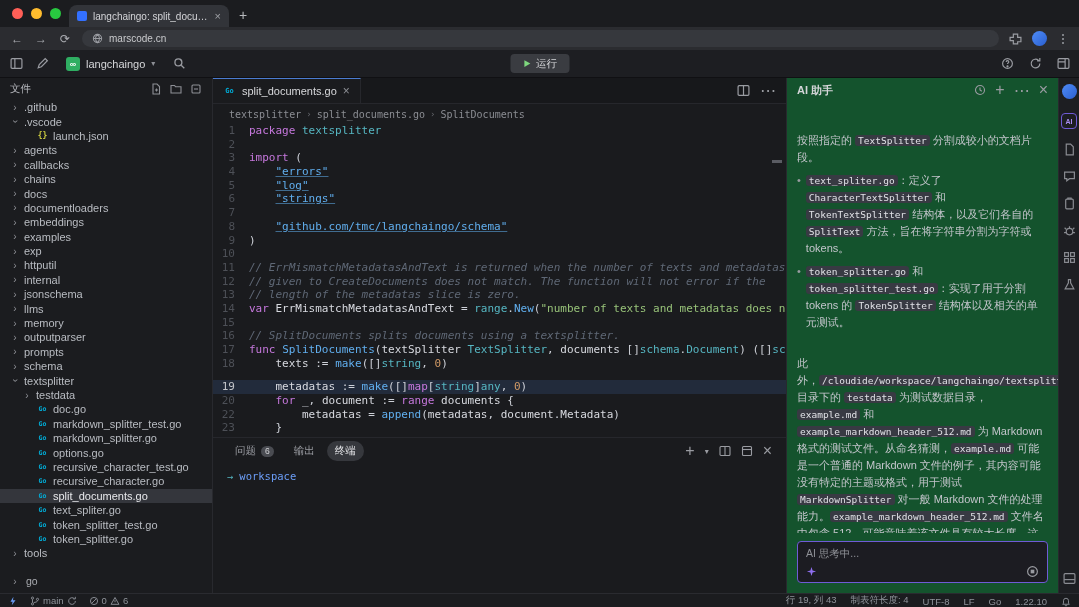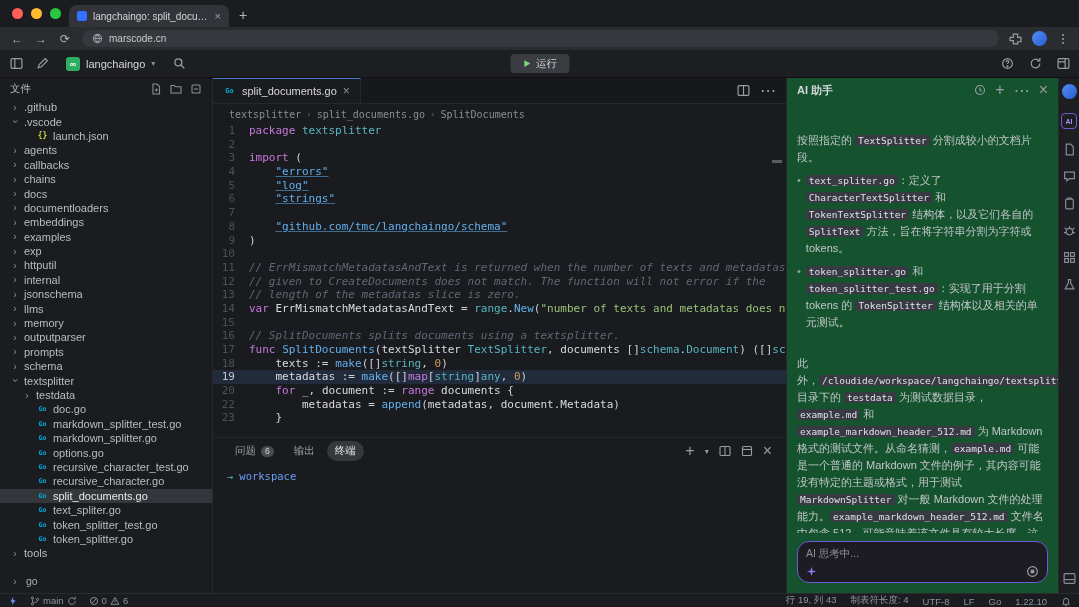--- a/index.html
+++ b/index.html
@@ -61,21 +61,21 @@
   .editor-col { flex:1; display:flex; flex-direction:column; background:#1a1b1e; min-width:0; }
   .tabbar { height:26px; background:#17181b; border-bottom:1px solid #26272c; display:flex; align-items:stretch; }
   .etab { display:flex; align-items:center; gap:6px; background:#1a1b1e; border-right:1px solid #26272c;
           padding:0 10px; color:#d7d8db; font-size:11px; border-top:1px solid #4a7bd0; }
   .etab .x { color:#8d8f95; font-size:12px; }
   .tabbar-right { margin-left:auto; display:flex; align-items:center; gap:10px; padding:0 10px; color:#9a9ca2; }
   .breadcrumb { height:20px; display:flex; align-items:center; gap:5px; padding:0 16px; color:#8b8d93; font-size:10px; }
   .bc-sep { color:#66686e; font-size:9px; }
   .code-area { flex:1; position:relative; overflow:hidden; }
   .code-line { display:flex; height:13.7px; line-height:13.7px; font-size:11px; white-space:pre; }
-  .code-line.hl { background:rgba(72,108,176,0.20); }
+  .code-line.hl { background:rgba(72,108,176,0.20);margin-top:10px; }
   .gutter { width:36px; flex:none; text-align:right; padding-right:14px; color:#4d5057; }
   .code-line.hl .gutter { color:#c3c5ca; }
   .code-body { color:#ced1d8; }
   .tk-k{color:#c678dd} .tk-ty{color:#56b6c2} .tk-s{color:#98c379}
   .tk-ln{color:#61afef;text-decoration:underline;text-decoration-color:rgba(97,175,239,.55)}
   .tk-c{color:#5f6876;font-style:italic} .tk-v{color:#d8dae0} .tk-fn{color:#61afef}
   .tk-n{color:#d19a66}
   .overview-mark { position:absolute; right:4px; top:36px; width:10px; height:3px; background:#5a5c63; }
 
   
@@ -94,21 +94,21 @@
   .ai-head { height:24px; display:flex; align-items:center; padding:0 10px; gap:8px; }
   .ai-title { color:#d4d5d8; font-size:11px; font-weight:bold; }
   .ai-head .acts { margin-left:auto; display:flex; gap:9px; color:#9a9ca2; align-items:center; }
   .ai-body { flex:1; overflow:hidden; padding:6px 10px 0; color:#c3c5cb; font-size:11px; line-height:17px; }
   .ai-p { margin-bottom:6px;margin-top:24px; }
   .ai-li { display:flex; gap:5px; margin-bottom:6px; }
   .ai-li .bullet { color:#9a9ca2; flex:none; }
   .chip { font-family:"DejaVu Sans Mono",monospace; font-size:9.5px; background:#383a43; color:#e0e1e6;
           border-radius:3px; padding:0 3px; }
   .ai-input-wrap { padding:8px 10px 10px; }
-  .ai-input { border:1px solid #6f5bd6; border-radius:12px; background:#1c1c22; height:42px; padding:5px 8px 4px;
+  .ai-input { border:1px solid #6f5bd6; border-radius:4px; background:#1c1c22; height:42px; padding:5px 8px 4px;
               display:flex; flex-direction:column; justify-content:space-between; }
   .ai-input-text { color:#8f9197; font-size:10.5px; }
   .ai-input-acts { display:flex; align-items:center; justify-content:space-between; }
 
   
   .right-strip { width:21px; background:#1d1e22; border-left:1px solid #28292e; display:flex; flex-direction:column;
                  align-items:center; padding-top:6px; gap:14px; color:#8a8c92; position:relative; }
   .ai-badge { width:16px; height:16px; border:1px solid #6f5bd6; border-radius:4px; color:#a98df2; font-size:7px;
               display:flex; align-items:center; justify-content:center; font-weight:bold; }
   .strip-bottom { position:absolute; bottom:8px; }

